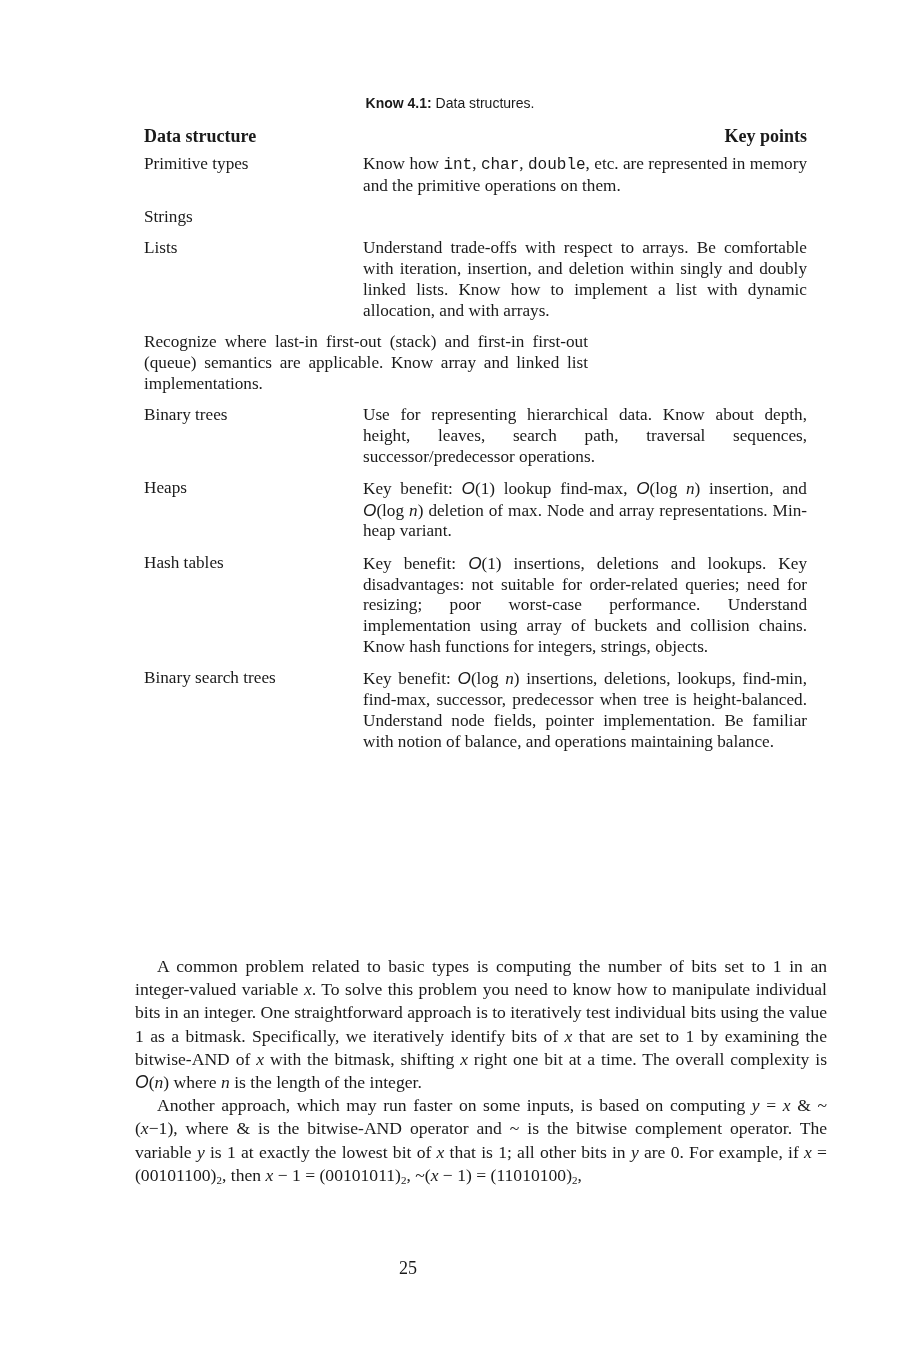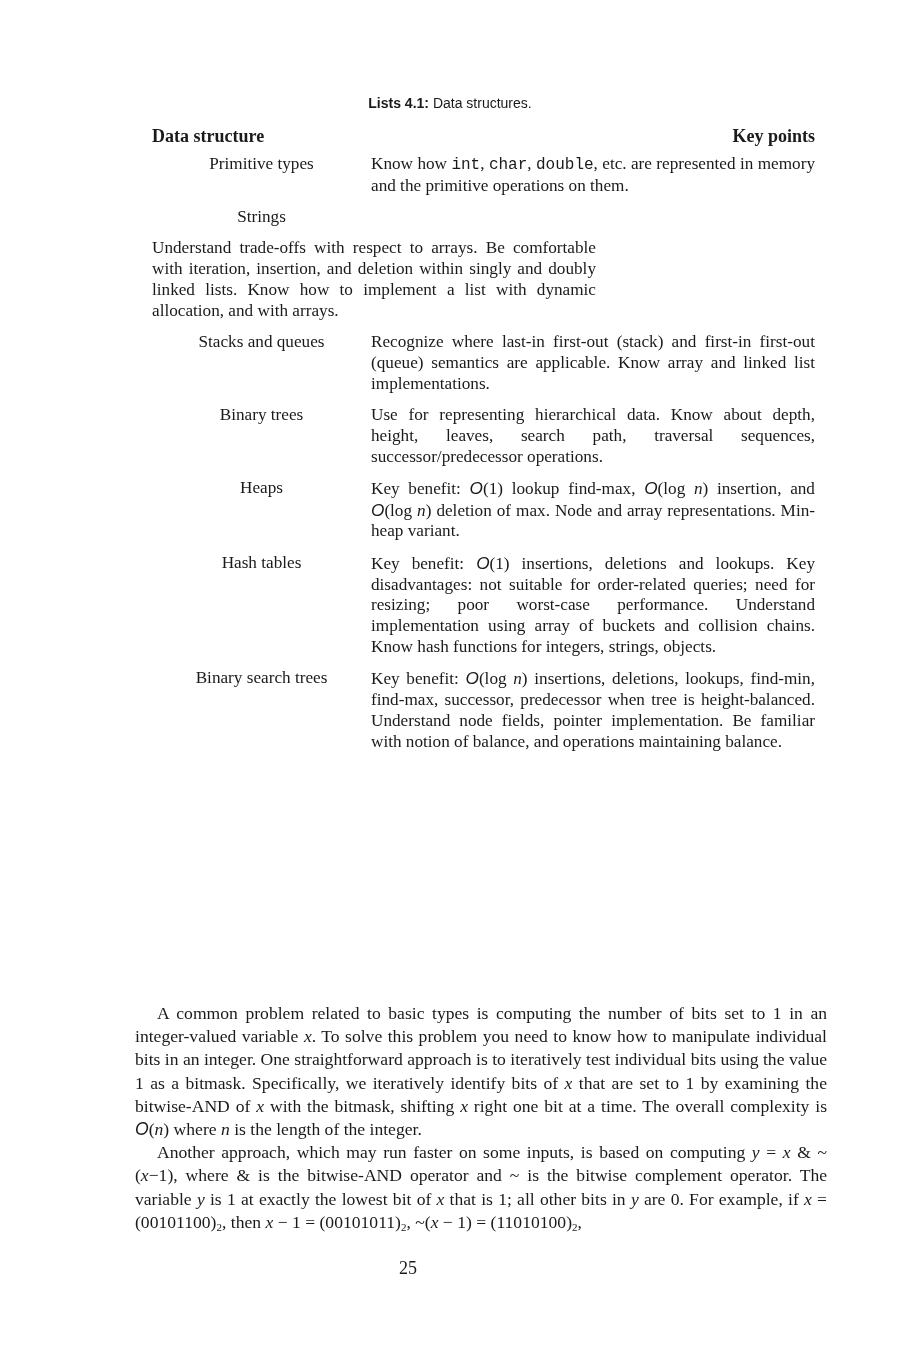--- a/index.html
+++ b/index.html
@@ -1,59 +1,59 @@
 <!DOCTYPE html>
 <html><head>
 <meta charset="utf-8">
 <style>
   html, body { margin: 0; padding: 0; background: #ffffff; }
   body { width: 900px; height: 1350px; position: relative; overflow: hidden; color: #1a1a1a; font-family: "Liberation Serif", "DejaVu Serif", serif; }
   .caption { position: absolute; top: 95px; left: 0; width: 900px; text-align: center; font-family: "Liberation Sans", "DejaVu Sans", sans-serif; font-size: 14px; }
   .caption b { font-weight: bold; }
-  .table { position: absolute; top: 126px; left: 152px; width: 665px; }
+  .table { position: absolute; top: 126px; left: 144px; width: 665px; }
   .thead { display: flex; font-weight: bold; font-size: 18px; height: 28px; }
   .row { display: flex; font-size: 17.2px; line-height: 20.8px; margin-bottom: 10.5px; }
   .c1 { width: 219px; flex: none; }
   .c2 { width: 444px; flex: none; text-align: justify; }
-  .row .c1 { padding-top: 0; text-align: center; }
+  .row .c1 { padding-top: 0; }
   .mono { font-family: "Liberation Mono", "DejaVu Sans Mono", monospace; font-size: 16px; }
   .it { font-style: italic; }
   .bo { font-family: "Liberation Sans", "DejaVu Sans", sans-serif; font-style: italic; }
-  .body { position: absolute; top: 1002px; left: 135px; width: 692px; font-size: 17.6px; line-height: 23.2px; text-align: justify; }
+  .body { position: absolute; top: 955px; left: 135px; width: 692px; font-size: 17.6px; line-height: 23.2px; text-align: justify; }
   .body p { margin: 0; text-indent: 22px; }
   sub { font-size: 11px; vertical-align: -3px; line-height: 0; }
   .pageno { position: absolute; top: 1258px; left: 0; width: 816px; text-align: center; font-size: 18px; }
 </style>
 </head>
 <body>
 
-<div class="caption"><b>Lists 4.1:</b> <span>Data structures.</span></div>
+<div class="caption"><b>Know 4.1:</b> <span>Data structures.</span></div>
 
 <div class="table">
   <div class="thead">
     <div class="c1">Data structure</div>
     <div class="c2" style="text-align:right">Key points</div>
   </div>
 
   <div class="row">
     <div class="c1">Primitive types</div>
     <div class="c2"><span>Know how </span><span class="mono">int</span><span>, </span><span class="mono">char</span><span>, </span><span class="mono">double</span><span>, etc. are represented in memory and the primitive operations on them.</span></div>
   </div>
 
 
   <div class="row">
     <div class="c1">Strings</div>
   </div>
 
   <div class="row">
+    <div class="c1">Lists</div>
     <div class="c2">Understand trade-offs with respect to arrays. Be comfortable with iteration, insertion, and deletion within singly and doubly linked lists.  Know how to implement a list with dynamic allocation, and with arrays.</div>
   </div>
 
   <div class="row">
-    <div class="c1">Stacks and queues</div>
     <div class="c2">Recognize where last-in first-out (stack) and first-in first-out (queue) semantics are applicable. Know array and linked list implementations.</div>
   </div>
 
   <div class="row">
     <div class="c1">Binary trees</div>
     <div class="c2">Use for representing hierarchical data.  Know about depth, height, leaves, search path, traversal sequences, successor/predecessor operations.</div>
   </div>
 
   <div class="row">
     <div class="c1">Heaps</div>

